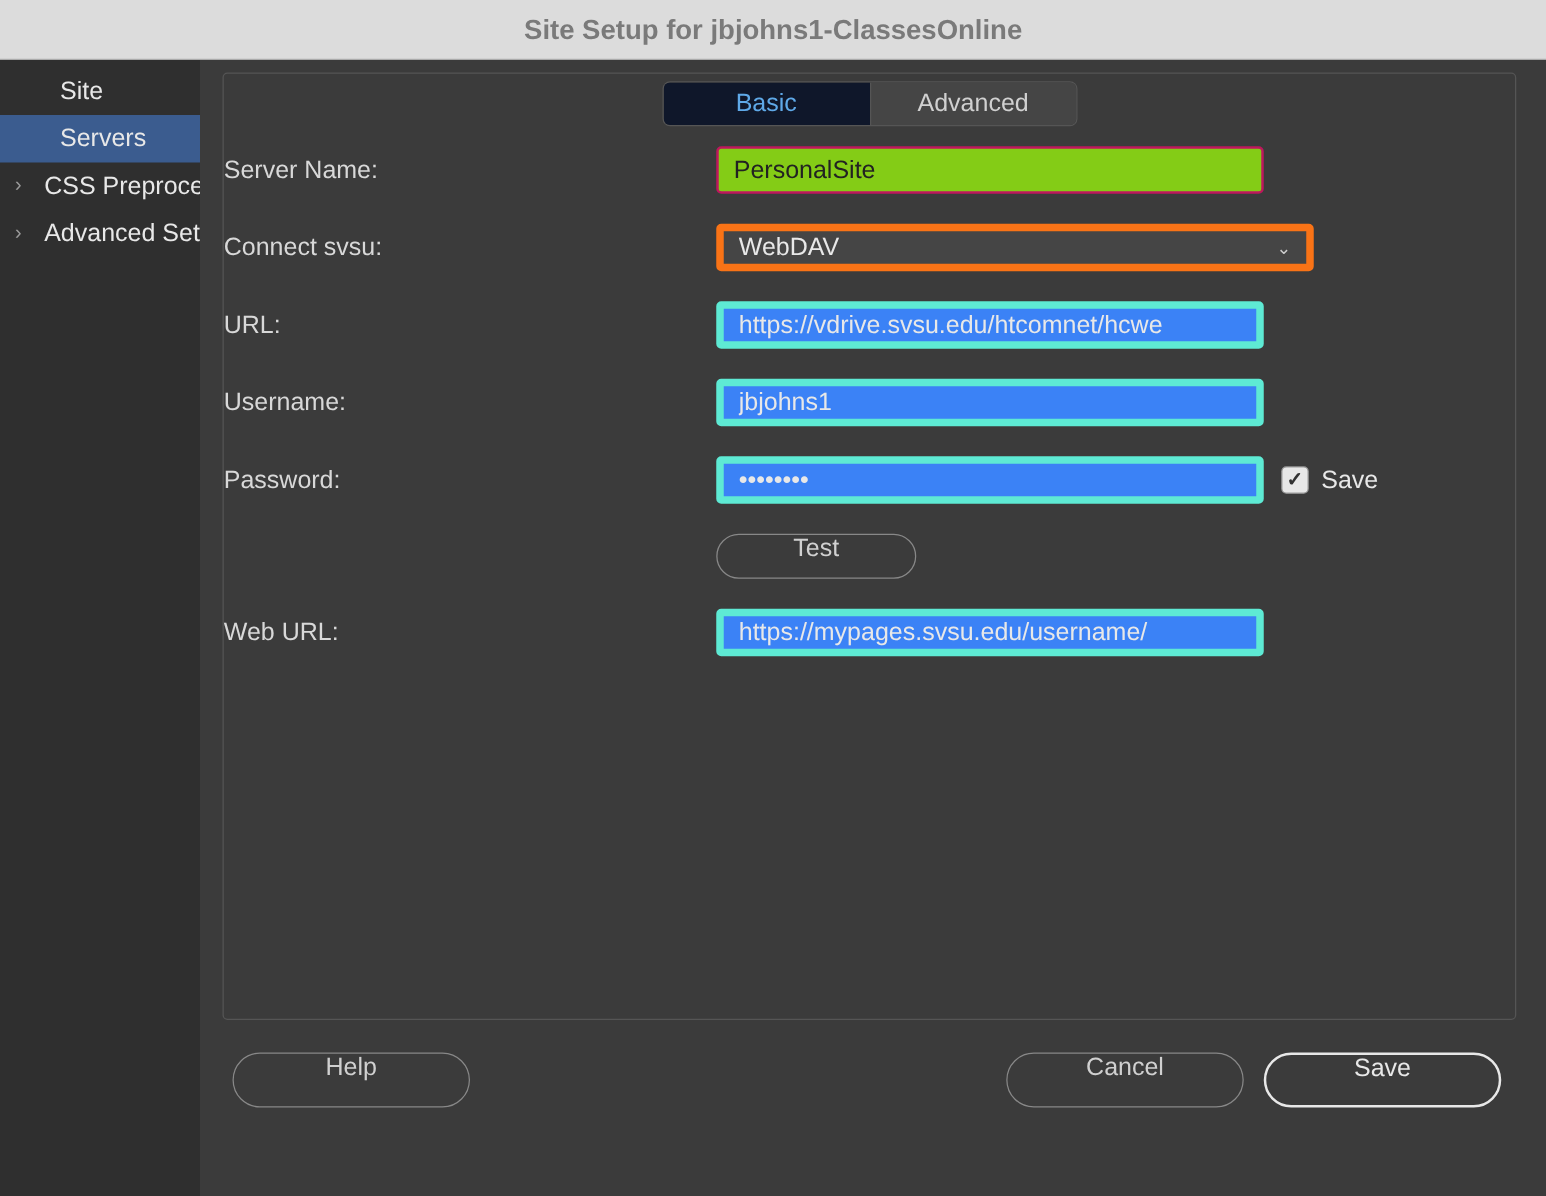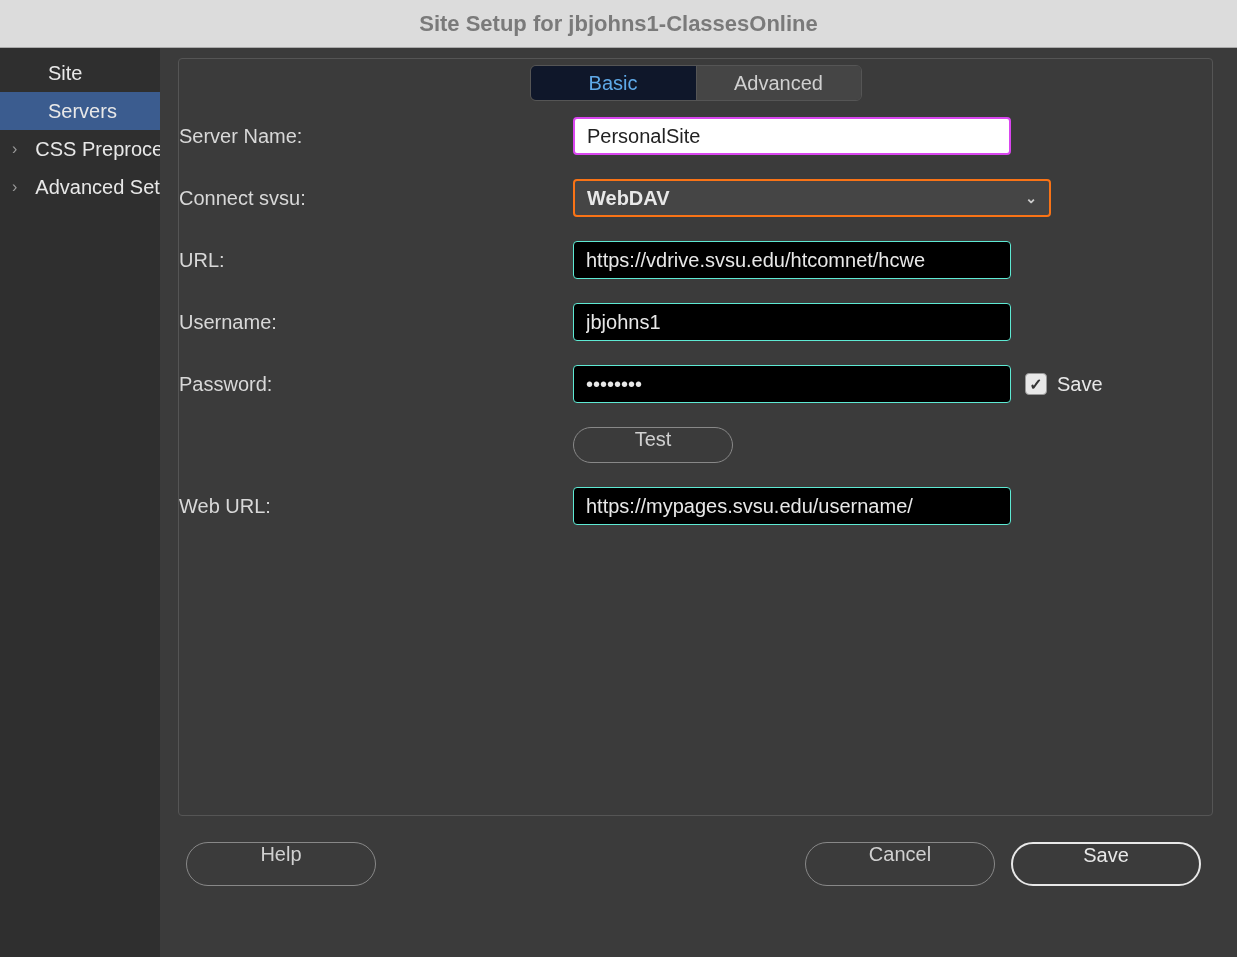--- a/index.html
+++ b/index.html
@@ -120,47 +120,46 @@
     .form-label {
       width: 394px;
       text-align: left;
       padding-right: 19px;
       color: #d8d8d8;
       font-size: 20px;
     }
     .text-input {
       width: 438px;
       height: 38px;
-      background: #000000;
-      border: 1px solid #5eead4;
+      background: #3b82f6;
+      border: 6px solid #5eead4;
       border-radius: 4px;
       color: #e8e8e8;
       font-size: 20px;
       padding: 0 12px;
       outline: none;
     }
     .text-input.focused {
-      background: #ffffff;
-      border: 2px solid #d946ef;
+      background: #84cc16;
+      border: 2px solid #be185d;
       color: #222;
     }
     .select {
       width: 478px;
       height: 38px;
       background: #454545;
-      border: 2px solid #f97316;
+      border: 6px solid #f97316;
       border-radius: 4px;
       color: #e8e8e8;
       font-size: 20px;
       padding: 0 12px;
       display: flex;
       align-items: center;
       justify-content: space-between;
       cursor: pointer;
-      font-weight: bold;
     }
     .select-chevron {
       color: #ccc;
       font-size: 14px;
     }
     .checkbox-wrap {
       display: flex;
       align-items: center;
       margin-left: 14px;
     }

